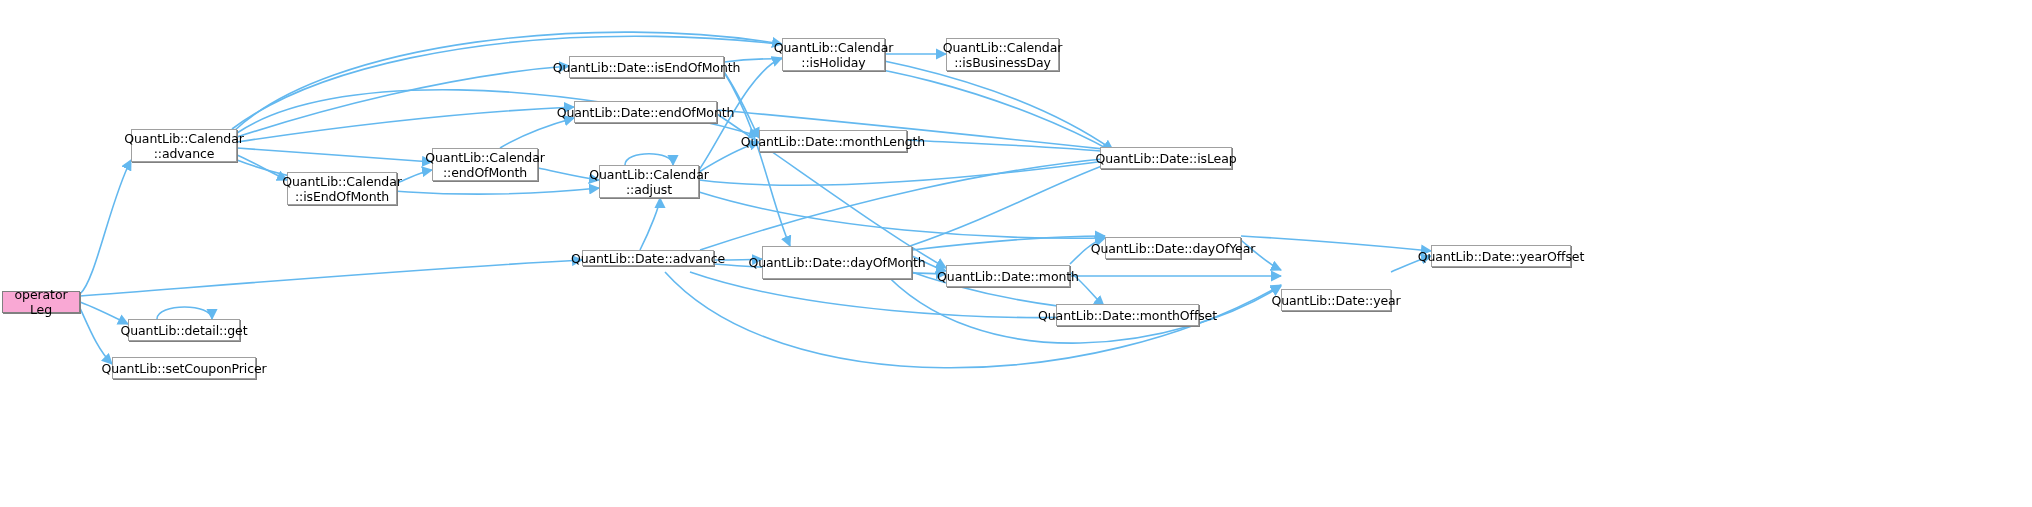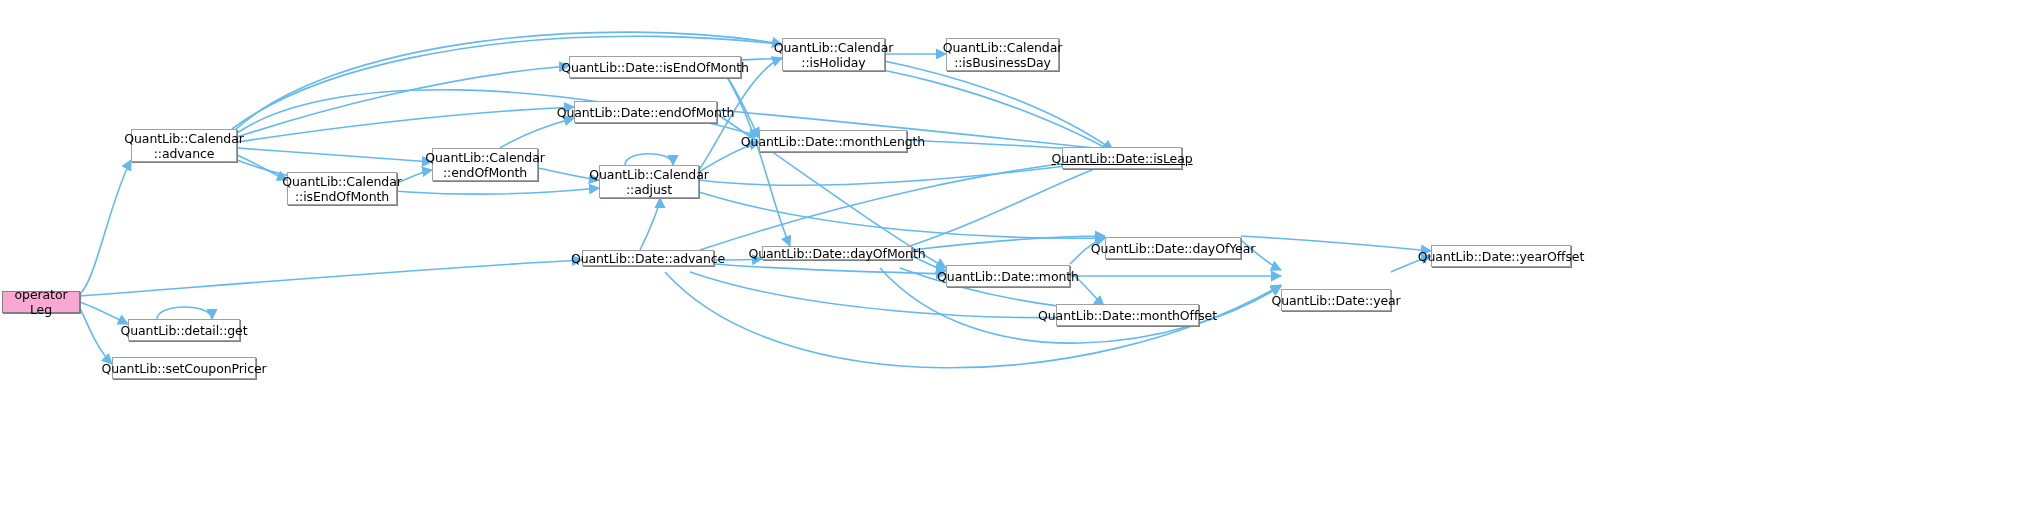--- a/index.html
+++ b/index.html
@@ -113,29 +113,29 @@
       <div class="node" style="left: 131px; top: 129px; width: 106px; height: 33px;"><span class="node-label">QuantLib::Calendar
 ::advance</span></div>
       <div class="node" style="left: 128px; top: 319px; width: 112px; height: 22px;"><span class="node-label">QuantLib::detail::get</span></div>
       <div class="node" style="left: 112px; top: 357px; width: 144px; height: 22px;"><span class="node-label">QuantLib::setCouponPricer</span></div>
       <div class="node" style="left: 287px; top: 172px; width: 110px; height: 33px;"><span class="node-label">QuantLib::Calendar
 ::isEndOfMonth</span></div>
       <div class="node" style="left: 432px; top: 148px; width: 106px; height: 33px;"><span class="node-label">QuantLib::Calendar
 ::endOfMonth</span></div>
       <div class="node" style="left: 599px; top: 165px; width: 100px; height: 33px;"><span class="node-label">QuantLib::Calendar
 ::adjust</span></div>
-      <div class="node" style="left: 569px; top: 56px; width: 172px; height: 22px;"><span class="node-label">QuantLib::Date::isEndOfMonth</span></div>
+      <div class="node" style="left: 569px; top: 56px; width: 155px; height: 22px;"><span class="node-label">QuantLib::Date::isEndOfMonth</span></div>
       <div class="node" style="left: 574px; top: 101px; width: 143px; height: 22px;"><span class="node-label">QuantLib::Date::endOfMonth</span></div>
       <div class="node" style="left: 782px; top: 38px; width: 103px; height: 33px;"><span class="node-label">QuantLib::Calendar
 ::isHoliday</span></div>
       <div class="node" style="left: 946px; top: 38px; width: 113px; height: 33px;"><span class="node-label">QuantLib::Calendar
 ::isBusinessDay</span></div>
       <div class="node" style="left: 759px; top: 130px; width: 148px; height: 22px;"><span class="node-label">QuantLib::Date::monthLength</span></div>
-      <div class="node" style="left: 1062px; top: 147px; width: 120px; height: 22px; text-decoration: underline;"><span class="node-label">QuantLib::Date::isLeap</span></div>
+      <div class="node" style="left: 1100px; top: 147px; width: 132px; height: 22px;"><span class="node-label">QuantLib::Date::isLeap</span></div>
       <div class="node" style="left: 582px; top: 250px; width: 132px; height: 16px;"><span class="node-label">QuantLib::Date::advance</span></div>
-      <div class="node" style="left: 762px; top: 246px; width: 150px; height: 14px;"><span class="node-label">QuantLib::Date::dayOfMonth</span></div>
+      <div class="node" style="left: 762px; top: 246px; width: 150px; height: 33px;"><span class="node-label">QuantLib::Date::dayOfMonth</span></div>
       <div class="node" style="left: 946px; top: 265px; width: 124px; height: 22px;"><span class="node-label">QuantLib::Date::month</span></div>
       <div class="node" style="left: 1105px; top: 237px; width: 136px; height: 22px;"><span class="node-label">QuantLib::Date::dayOfYear</span></div>
       <div class="node" style="left: 1056px; top: 304px; width: 143px; height: 22px;"><span class="node-label">QuantLib::Date::monthOffset</span></div>
       <div class="node" style="left: 1281px; top: 265px; width: 110px; height: 22px; margin-top: 24px;"><span class="node-label">QuantLib::Date::year</span></div>
       <div class="node" style="left: 1431px; top: 245px; width: 140px; height: 22px;"><span class="node-label">QuantLib::Date::yearOffset</span></div>
     </div>
 </div>
 
 </body></html>

